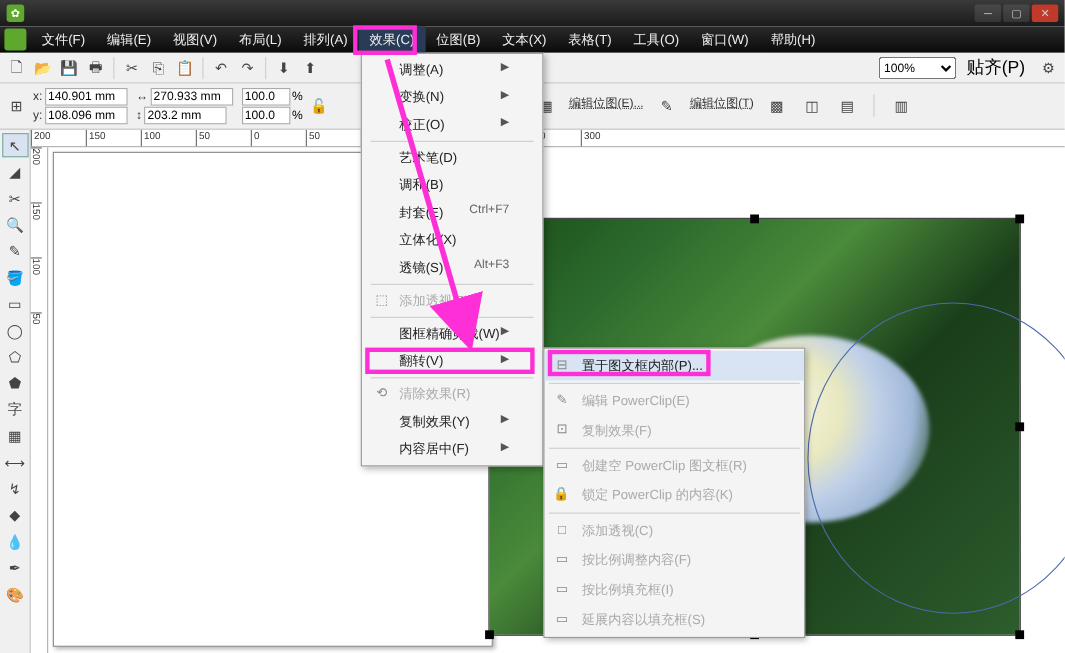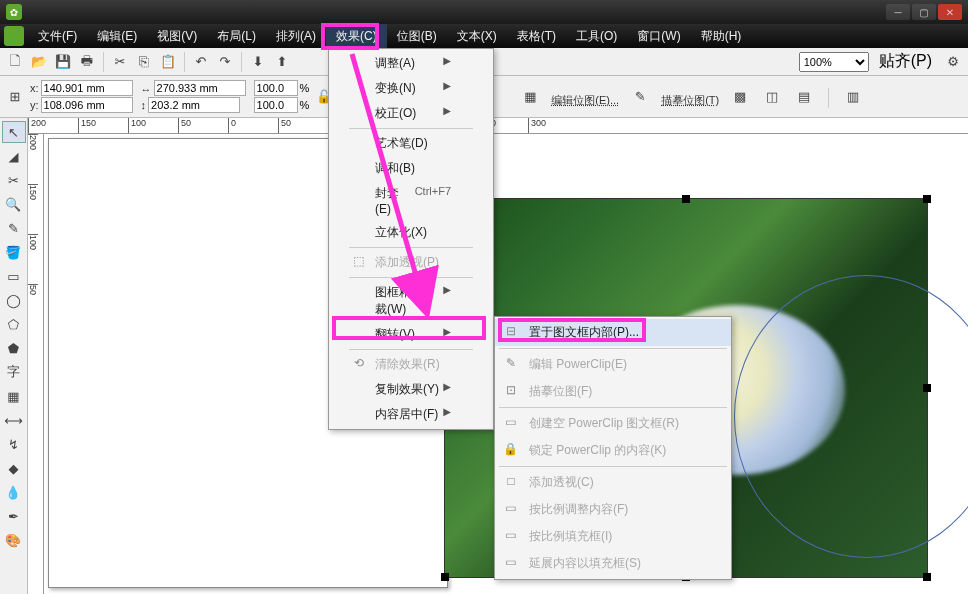--- a/index.html
+++ b/index.html
@@ -12,37 +12,37 @@
 .menubar { height:24px; background:linear-gradient(#2a2a2a,#0a0a0a); display:flex; align-items:center; padding-left:4px; }
 .menubar .mlogo { width:20px; height:20px; background:#5fa82e; border-radius:3px; margin-right:4px; }
 .menuitem { color:#eee; font-size:12px; padding:4px 10px; cursor:pointer; }
 .menuitem.active { background:#283c58; }
 .toolbar { height:28px; background:#f0f0f0; border-bottom:1px solid #bbb; display:flex; align-items:center; padding:0 4px; gap:2px; }
 .tbtn { width:22px; height:22px; display:flex; align-items:center; justify-content:center; font-size:13px; color:#444; border:1px solid transparent; border-radius:2px; }
 .sep { width:1px; height:20px; background:#ccc; margin:0 3px; }
 .toolbar select { font-size:11px; height:20px; }
 .proprow { height:42px; background:#f0f0f0; border-bottom:1px solid #bbb; display:flex; align-items:center; padding:0 4px; font-size:11px; gap:4px; }
 .propcell { display:flex; align-items:center; gap:2px; }
-.propcell input { width:92px; font-size:11px; height:16px; border:1px solid #aaa; padding:0 2px; }
+.propcell input { width:75px; font-size:11px; height:16px; border:1px solid #aaa; padding:0 2px; }
 .propcell .lbl { color:#333; }
 .bmplink { color:#333; text-decoration:underline dotted; display:flex; align-items:center; gap:3px; }
 .ruler-h { position:absolute; top:118px; left:28px; right:0; height:16px; background:#fff; border-bottom:1px solid #999; font-size:9px; overflow:hidden; white-space:nowrap; }
 .ruler-h span { display:inline-block; width:50px; text-align:left; color:#333; border-left:1px solid #666; padding-left:2px; height:16px; line-height:10px; }
 .ruler-v { position:absolute; top:134px; left:28px; width:16px; bottom:0; background:#fff; border-right:1px solid #999; font-size:9px; }
 .ruler-v span { display:block; height:50px; writing-mode:vertical-rl; color:#333; border-top:1px solid #666; }
 .toolbox { position:absolute; top:118px; left:0; width:28px; bottom:0; background:#f0f0f0; border-right:1px solid #bbb; display:flex; flex-direction:column; padding-top:2px; }
 .tooltbn { width:24px; height:22px; margin:1px auto; display:flex; align-items:center; justify-content:center; font-size:13px; color:#444; border:1px solid transparent; }
 .tooltbn.sel { background:#d8e2f0; border-color:#7a9; }
 .canvas { position:absolute; top:134px; left:44px; right:0; bottom:0; background:#fff; overflow:hidden; }
 .page { position:absolute; left:4px; top:4px; width:400px; height:450px; background:#fff; box-shadow:2px 2px 4px rgba(0,0,0,0.3); border:1px solid #888; }
 .image { position:absolute; left:400px; top:64px; width:484px; height:380px; background:linear-gradient(135deg,#1a4d1a 0%,#2d6b2d 20%,#4a8a3a 40%,#1a3d1a 60%,#2d5d2d 100%); border:1px solid #333; }
 .image::before { content:""; position:absolute; left:38%; top:28%; width:45%; height:45%; background:radial-gradient(circle at 40% 40%,#f5f5e0 0%,#e8e8c0 30%,#c0d0e8 50%,#a0b8d8 70%,transparent 90%); border-radius:50%; filter:blur(2px); }
 .handle { position:absolute; width:8px; height:8px; background:#000; }
 .ellipse { position:absolute; left:60%; top:20%; width:55%; height:75%; border:1px solid #4a6aaa; border-radius:50%; }
-.dropdown { position:absolute; top:48px; left:328px; width:166px; background:#f4f4f4; border:1px solid #999; box-shadow:2px 2px 6px rgba(0,0,0,0.3); font-size:12px; padding:2px 16px; z-index:10; }
+.dropdown { position:absolute; top:48px; left:328px; width:166px; background:#f4f4f4; border:1px solid #999; box-shadow:2px 2px 6px rgba(0,0,0,0.3); font-size:12px; padding:2px 4px; z-index:10; }
 .dropdown .mi { padding:4px 26px 4px 30px; color:#222; position:relative; display:flex; justify-content:space-between; }
 .dropdown .mi.dis { color:#aaa; }
 .dropdown .mi .arr { color:#555; font-size:10px; }
 .dropdown .mi .kb { color:#666; font-size:11px; }
 .dropdown hr { border:none; border-top:1px solid #ccc; margin:2px 4px; }
 .dropdown .micon { position:absolute; left:6px; width:16px; text-align:center; color:#888; }
 .submenu { position:absolute; top:316px; left:494px; width:238px; background:#f4f4f4; border:1px solid #999; box-shadow:2px 2px 6px rgba(0,0,0,0.3); font-size:12px; padding:2px 0; z-index:11; }
 .submenu .mi { padding:5px 10px 5px 34px; color:#222; position:relative; }
 .submenu .mi.sel { background:#d8e4f4; }
 .submenu .mi.dis { color:#aaa; }
@@ -129,25 +129,25 @@
     <div class="propcell">
         <input style="width: 44px;" value="100.0">
         <span>%</span>
       </div>
     <div class="propcell">
         <input style="width: 44px;" value="100.0">
         <span>%</span>
       </div>
   </div>
   <div class="tbtn">🔓</div>
-  <div style="margin-left:180px;display:flex;gap:10px;align-items:flex-end">
+  <div style="margin-left:180px;display:flex;gap:10px;align-items:flex-start">
     <div class="tbtn">▦</div>
     <span class="bmplink">编辑位图(E)...</span>
     <div class="tbtn">✎</div>
-    <span class="bmplink">描摹位图(T)</span>
+    <span class="bmplink">编辑位图(T)</span>
     <div class="tbtn">▩</div>
     <div class="tbtn">◫</div>
     <div class="tbtn">▤</div>
     <div class="sep"></div>
     <div class="tbtn">▥</div>
   </div>
 </div>
 
 <div class="toolbox">
   <div class="tooltbn sel">↖</div>
@@ -215,20 +215,24 @@
     <div class="mi">
       <span>调和(B)</span>
     </div>
     <div class="mi">
       <span>封套(E)</span>
       <span class="kb">Ctrl+F7</span>
     </div>
     <div class="mi">
       <span>立体化(X)</span>
     </div>
+    <div class="mi">
+      <span>透镜(S)</span>
+      <span class="kb">Alt+F3</span>
+    </div>
     <hr>
     <div class="mi dis">
       <span class="micon">⬚</span>
       <span>添加透视(P)</span>
     </div>
     <hr>
     <div class="mi">
       <span>图框精确剪裁(W)</span>
       <span class="arr">▶</span>
     </div>
@@ -247,21 +251,21 @@
     </div>
     <div class="mi">
       <span>内容居中(F)</span>
       <span class="arr">▶</span>
     </div>
   </div>
 <div class="submenu" id="sm">
     <div class="mi sel"><span class="micon">⊟</span><span>置于图文框内部(P)...</span></div>
     <hr>
     <div class="mi dis"><span class="micon">✎</span><span>编辑 PowerClip(E)</span></div>
-    <div class="mi dis"><span class="micon">⊡</span><span>描摹位图(F)</span></div>
+    <div class="mi dis"><span class="micon">⊡</span><span>复制效果(F)</span></div>
     <hr>
     <div class="mi dis"><span class="micon">▭</span><span>创建空 PowerClip 图文框(R)</span></div>
     <div class="mi dis"><span class="micon">🔒</span><span>锁定 PowerClip 的内容(K)</span></div>
     <hr>
     <div class="mi dis"><span class="micon">□</span><span>添加透视(C)</span></div>
     <div class="mi dis"><span class="micon">▭</span><span>按比例调整内容(F)</span></div>
     <div class="mi dis"><span class="micon">▭</span><span>按比例填充框(I)</span></div>
     <div class="mi dis"><span class="micon">▭</span><span>延展内容以填充框(S)</span></div>
   </div>
 

